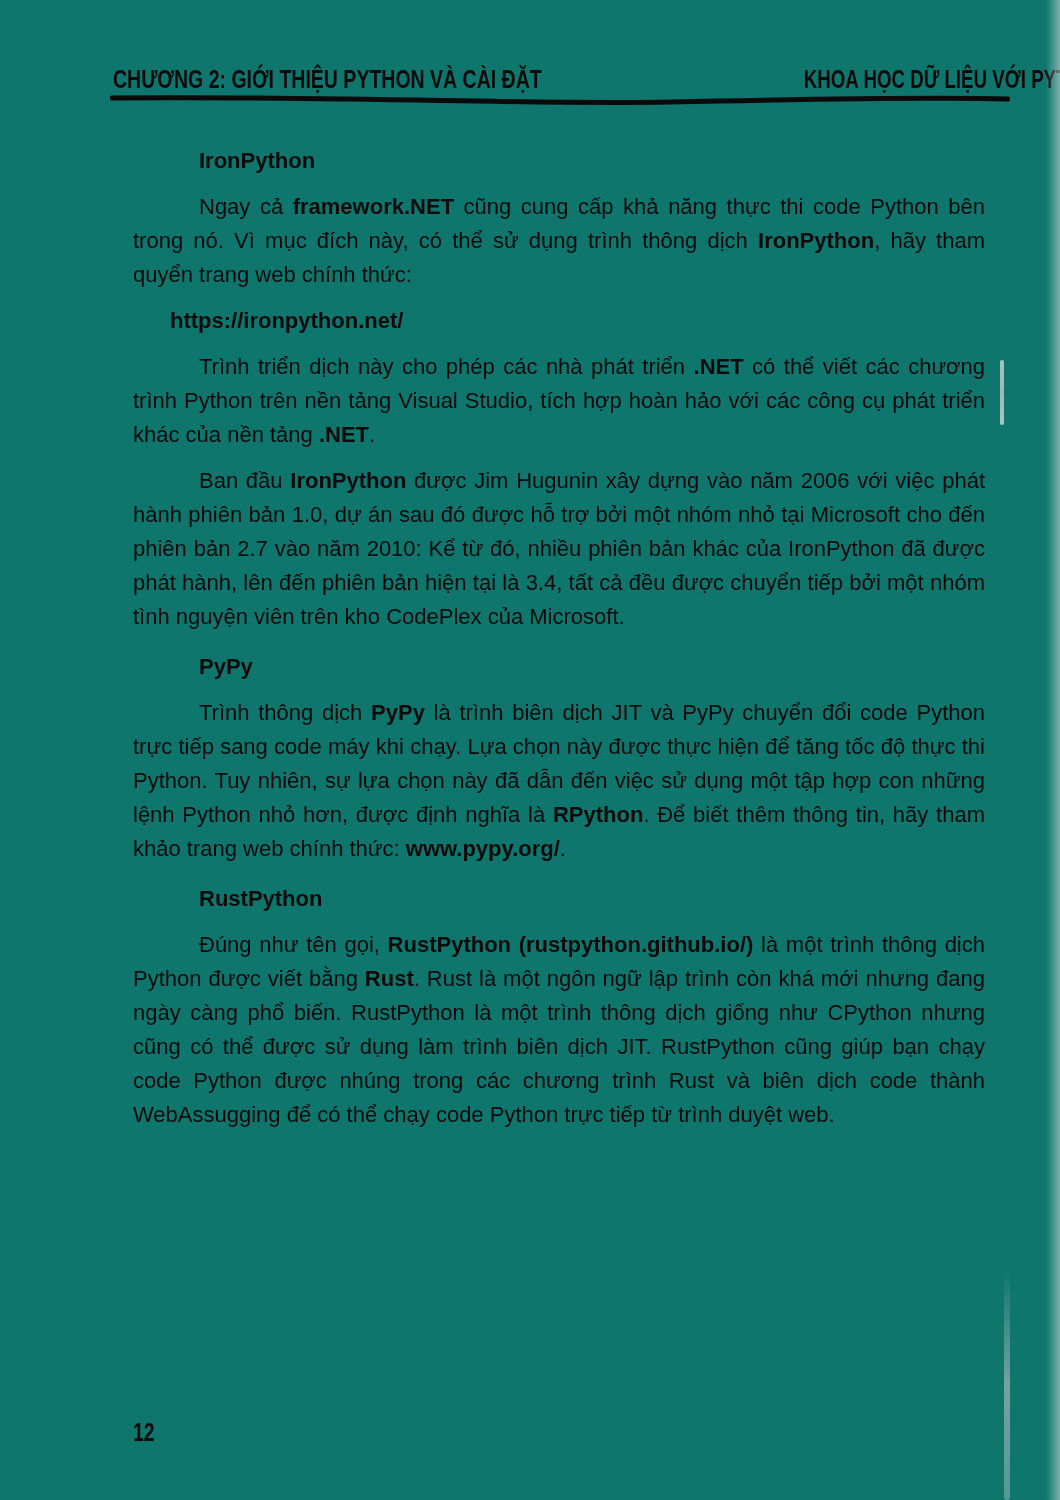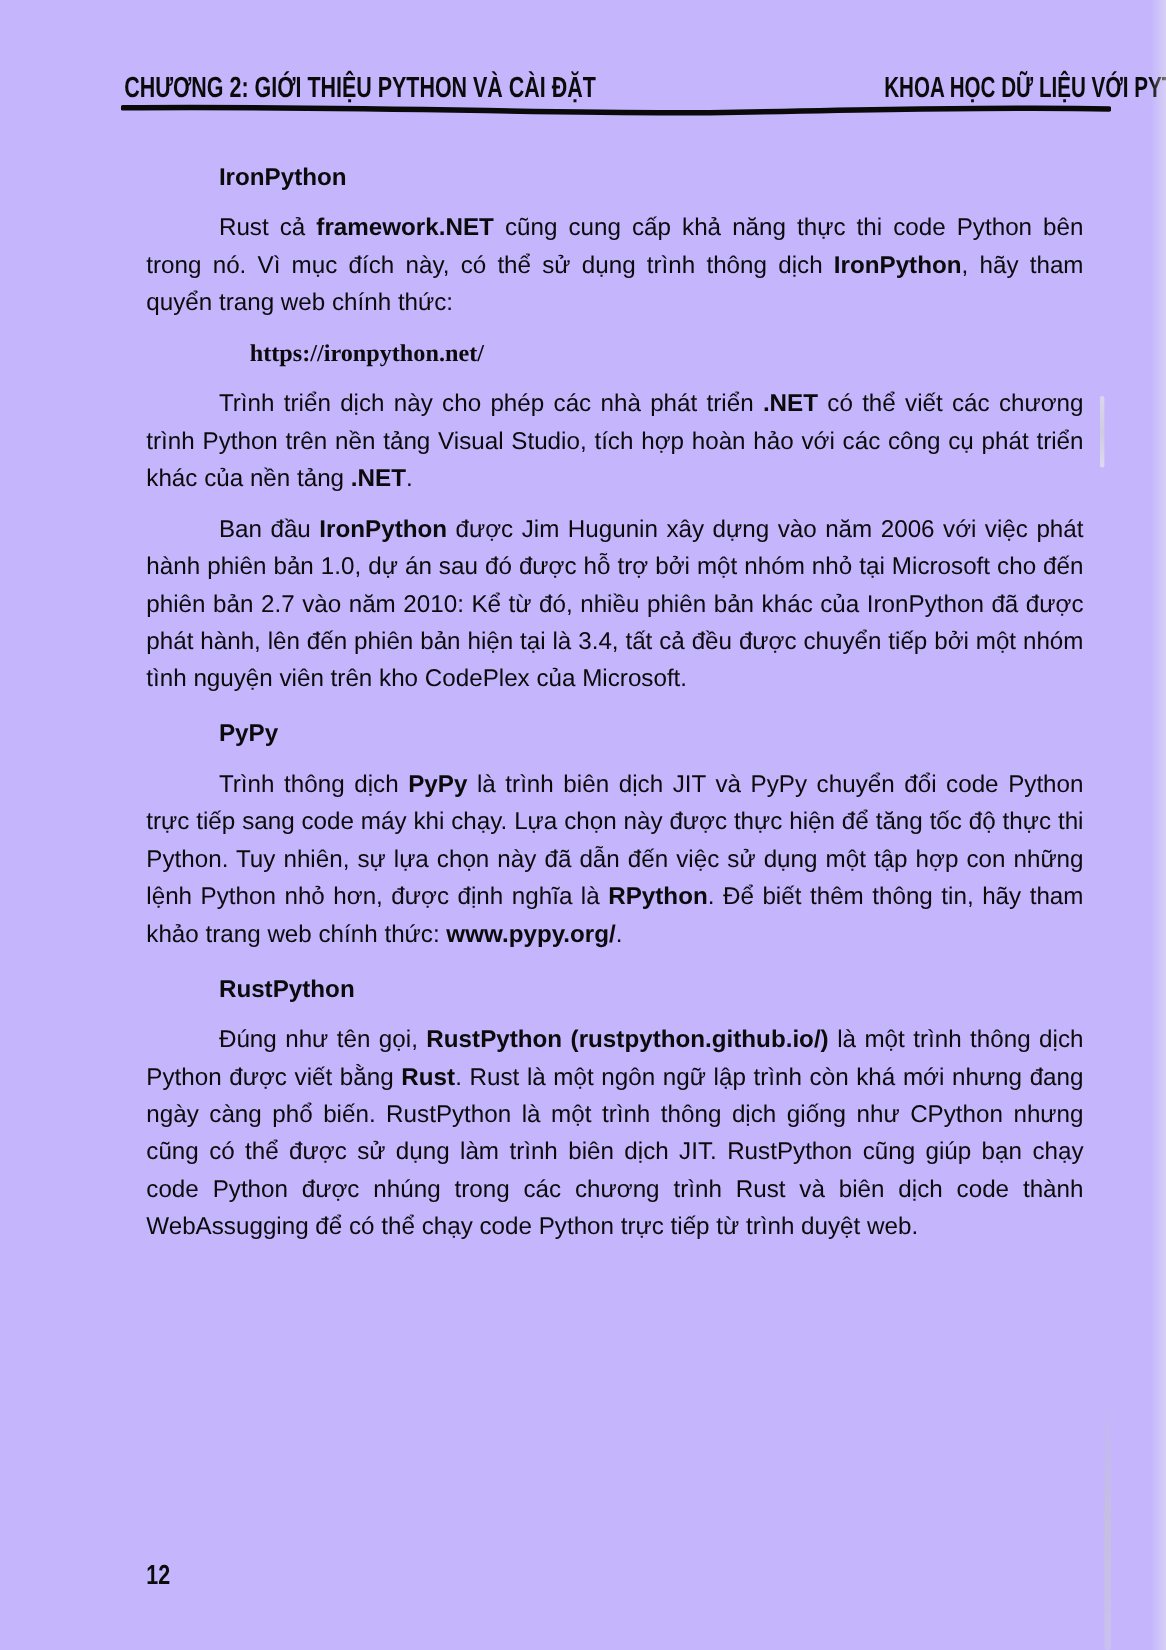--- a/index.html
+++ b/index.html
@@ -1,20 +1,20 @@
 <!DOCTYPE html>
 <html><head>
 <meta charset="utf-8">
 <style>
   html, body { margin: 0; padding: 0; background: #ffffff; }
   .page {
     position: relative;
     width: 1060px;
     height: 1500px;
-    background: #c4b5fd;
+    background: #0f766e;
     overflow: hidden;
     font-family: "Liberation Sans", sans-serif;
     color: #0b0b0b;
   }
   
   .header {
     position: absolute;
     left: 113px;
     right: 52px;
     top: 64px;
@@ -52,22 +52,21 @@
     width: 852px;
     font-size: 22px;
     line-height: 34px;
   }
   .block.heading {
     font-weight: bold;
     margin: 16px 0 12px 66px;
   }
   .block.link {
     font-weight: bold;
-    margin: 2px 0 12px 94px;
-    font-family: Liberation Serif, serif;
+    margin: 2px 0 12px 37px;
   }
   .block.paragraph {
     text-indent: 66px;
     text-align: justify;
     margin: 0 0 12px 0;
   }
   .bold { font-weight: bold; }
   
   .page-number {
     position: absolute;
@@ -116,21 +115,21 @@
     <span class="header-left">CHƯƠNG 2: GIỚI THIỆU PYTHON VÀ CÀI ĐẶT</span>
     <span class="header-right">KHOA HỌC DỮ LIỆU VỚI PYTHON</span>
   </div>
 
   <svg class="header-rule" viewBox="0 0 900 16" preserveAspectRatio="none">
     <path d="M 2 6 C 250 4, 420 13, 560 10 C 700 7, 820 5, 898 7" fill="none" stroke="#0a0a0a" stroke-width="5" stroke-linecap="round"></path>
   </svg>
 
   <div class="content" id="content">
       <div class="block heading">IronPython</div>
-      <div class="block paragraph"><span>Rust cả </span><span class="bold">framework.NET</span><span> cũng cung cấp khả năng thực thi code Python bên trong nó. Vì mục đích này, có thể sử dụng trình thông dịch </span><span class="bold">IronPython</span><span>, hãy tham quyển trang web chính thức:</span></div>
+      <div class="block paragraph"><span>Ngay cả </span><span class="bold">framework.NET</span><span> cũng cung cấp khả năng thực thi code Python bên trong nó. Vì mục đích này, có thể sử dụng trình thông dịch </span><span class="bold">IronPython</span><span>, hãy tham quyển trang web chính thức:</span></div>
       <div class="block link">https://ironpython.net/</div>
       <div class="block paragraph"><span>Trình triển dịch này cho phép các nhà phát triển </span><span class="bold">.NET</span><span> có thể viết các chương trình Python trên nền tảng Visual Studio, tích hợp hoàn hảo với các công cụ phát triển khác của nền tảng </span><span class="bold">.NET</span><span>.</span></div>
       <div class="block paragraph"><span>Ban đầu </span><span class="bold">IronPython</span><span> được Jim Hugunin xây dựng vào năm 2006 với việc phát hành phiên bản 1.0, dự án sau đó được hỗ trợ bởi một nhóm nhỏ tại Microsoft cho đến phiên bản 2.7 vào năm 2010: Kể từ đó, nhiều phiên bản khác của IronPython đã được phát hành, lên đến phiên bản hiện tại là 3.4, tất cả đều được chuyển tiếp bởi một nhóm tình nguyện viên trên kho CodePlex của Microsoft.</span></div>
       <div class="block heading">PyPy</div>
       <div class="block paragraph"><span>Trình thông dịch </span><span class="bold">PyPy</span><span> là trình biên dịch JIT và PyPy chuyển đổi code Python trực tiếp sang code máy khi chạy. Lựa chọn này được thực hiện để tăng tốc độ thực thi Python. Tuy nhiên, sự lựa chọn này đã dẫn đến việc sử dụng một tập hợp con những lệnh Python nhỏ hơn, được định nghĩa là </span><span class="bold">RPython</span><span>. Để biết thêm thông tin, hãy tham khảo trang web chính thức: </span><span class="bold">www.pypy.org/</span><span>.</span></div>
       <div class="block heading">RustPython</div>
       <div class="block paragraph"><span>Đúng như tên gọi, </span><span class="bold">RustPython</span><span> </span><span class="bold">(rustpython.github.io/)</span><span> là một trình thông dịch Python được viết bằng </span><span class="bold">Rust</span><span>. Rust là một ngôn ngữ lập trình còn khá mới nhưng đang ngày càng phổ biến. RustPython là một trình thông dịch giống như CPython nhưng cũng có thể được sử dụng làm trình biên dịch JIT. RustPython cũng giúp bạn chạy code Python được nhúng trong các chương trình Rust và biên dịch code thành WebAssugging để có thể chạy code Python trực tiếp từ trình duyệt web.</span></div>
     </div>
 
   <div class="page-number">12</div>

